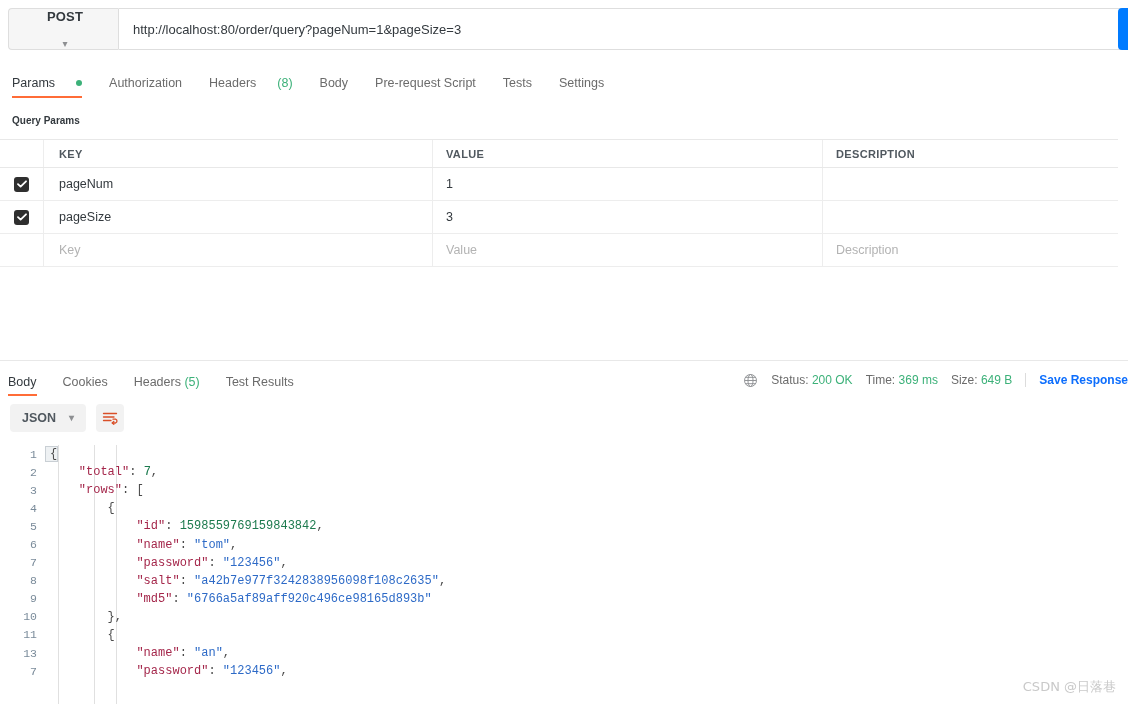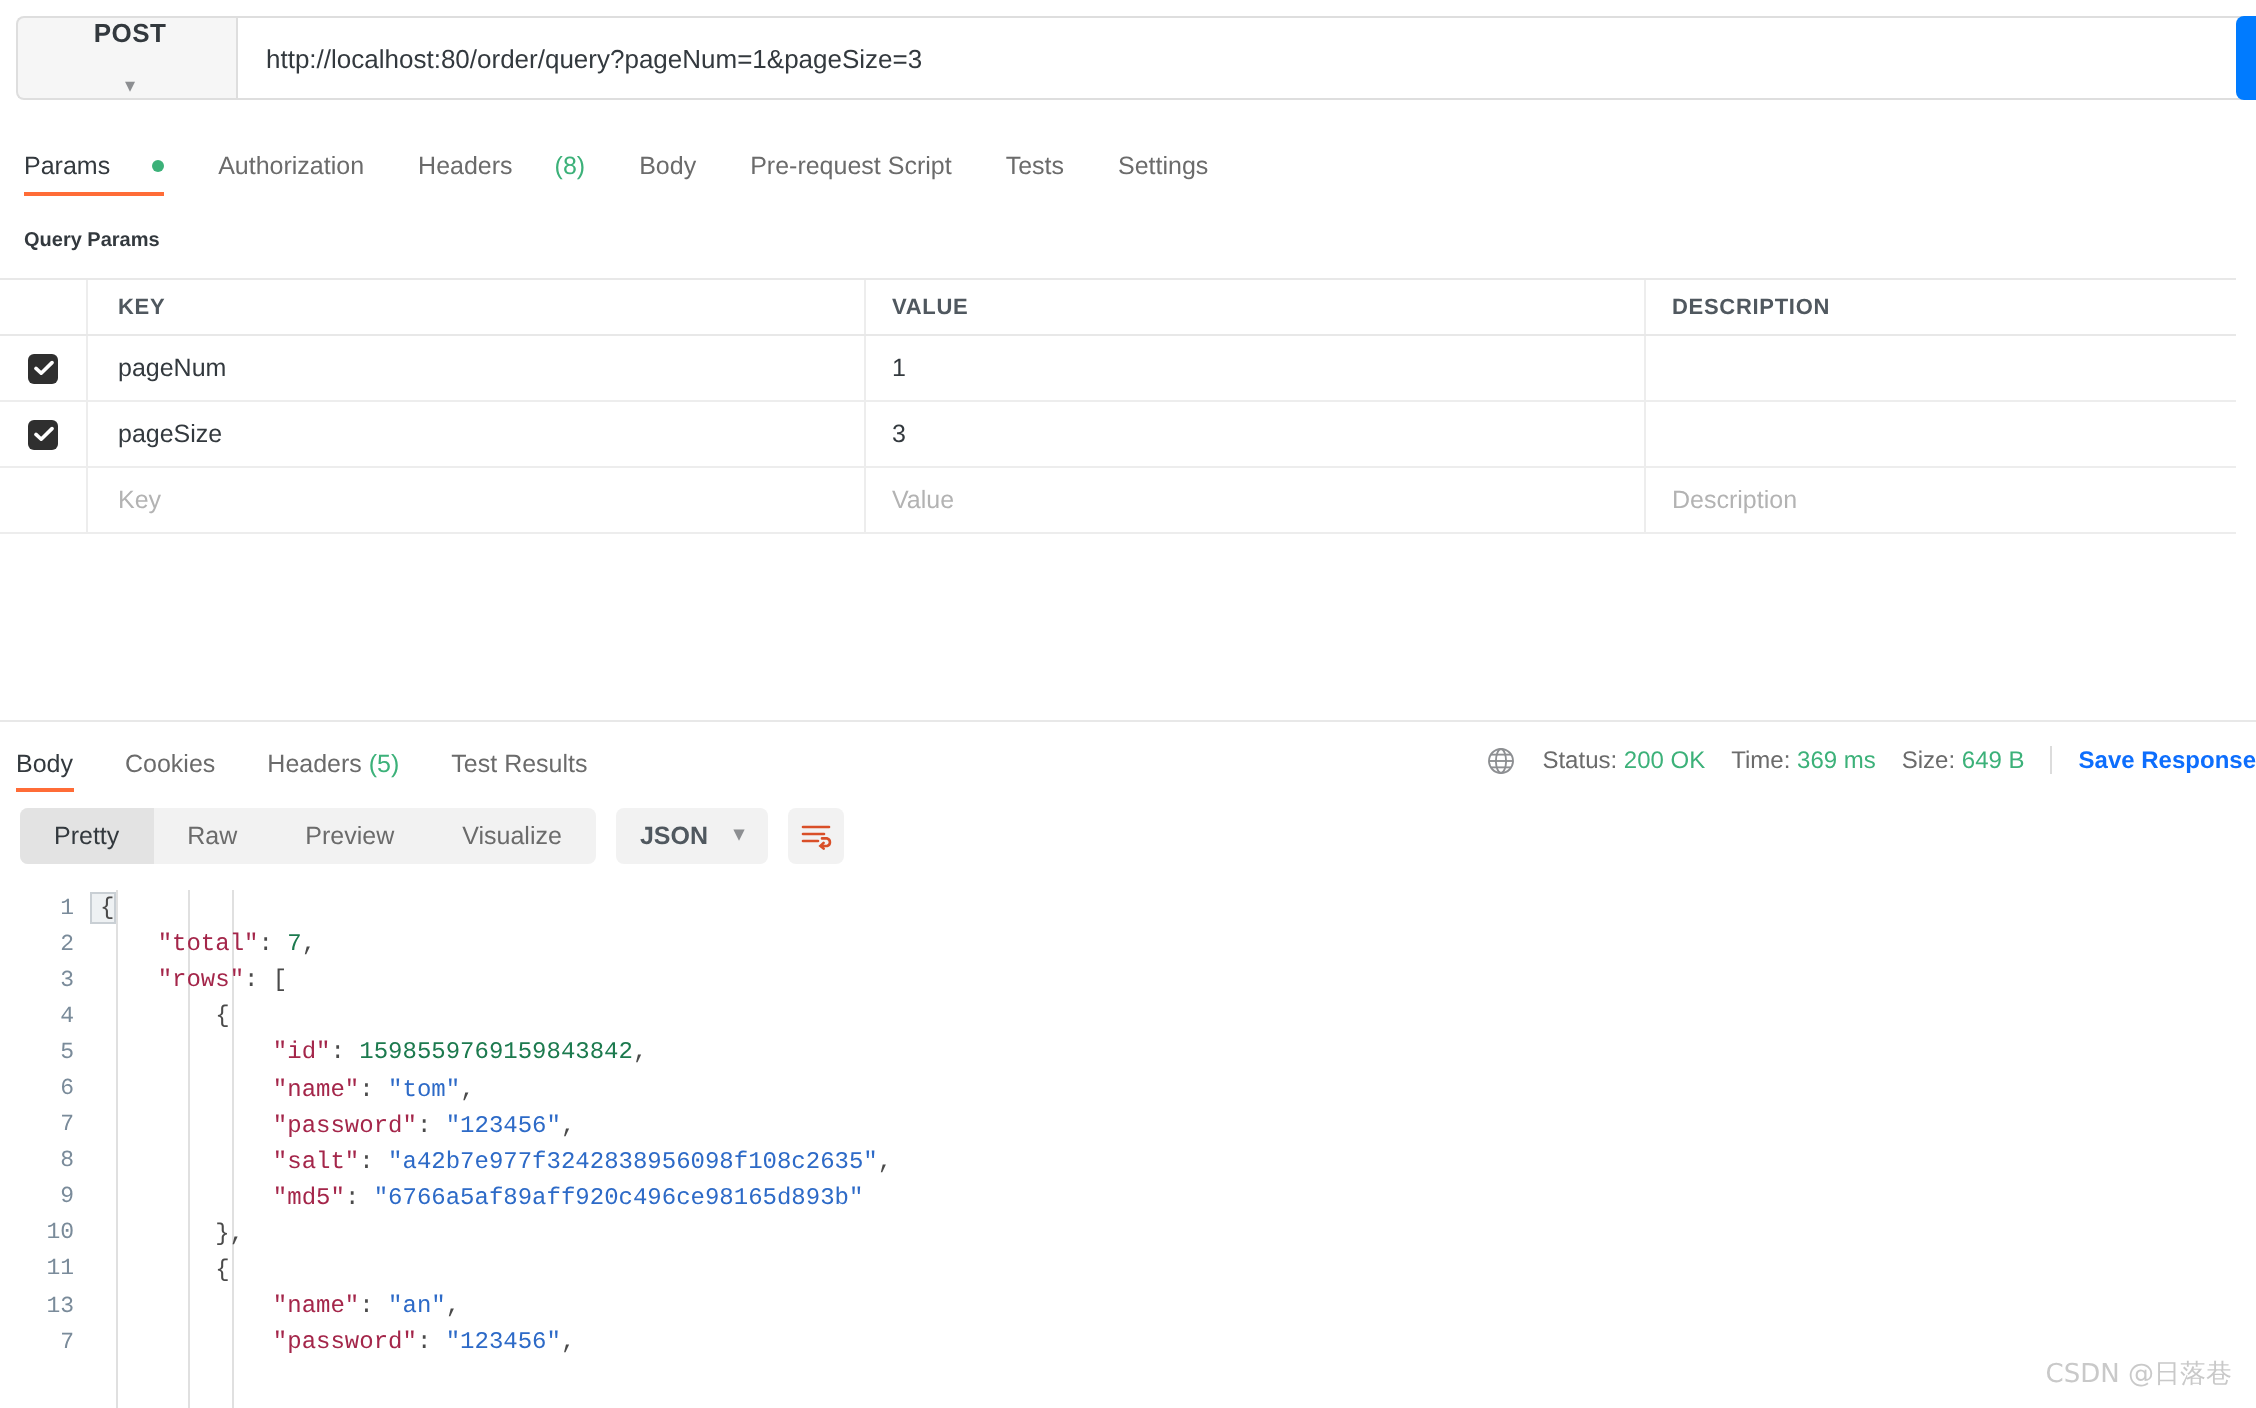--- a/index.html
+++ b/index.html
@@ -334,26 +334,20 @@
     </span>
     <span class="meta-item"><span>Status:</span> <span class="meta-val">200 OK</span></span>
     <span class="meta-item"><span>Time:</span> <span class="meta-val">369 ms</span></span>
     <span class="meta-item"><span>Size:</span> <span class="meta-val">649 B</span></span>
     <span class="meta-sep"></span>
     <span class="save-link">Save Response</span>
   </div>
 </div>
 
 <div class="fmt-row">
-  <div class="seg" id="fmt-tabs">
-      <div class="seg-item active">Pretty</div>
-      <div class="seg-item">Raw</div>
-      <div class="seg-item">Preview</div>
-      <div class="seg-item">Visualize</div>
-    </div>
   <div class="json-sel">
     <span>JSON</span>
     <span class="chev">▾</span>
   </div>
   <div class="icon-btn">
     <svg width="16" height="14" viewBox="0 0 16 14" fill="none" stroke="#d94f28" stroke-width="1.3" stroke-linecap="round">
       <line x1="1.5" y1="2.5" x2="14.5" y2="2.5"></line>
       <line x1="1.5" y1="6" x2="12" y2="6"></line>
       <line x1="1.5" y1="9.5" x2="9" y2="9.5"></line>
       <path d="M11 8.2 L13.6 8.2 A2 2 0 0 1 13.6 12 L10.5 12"></path>

